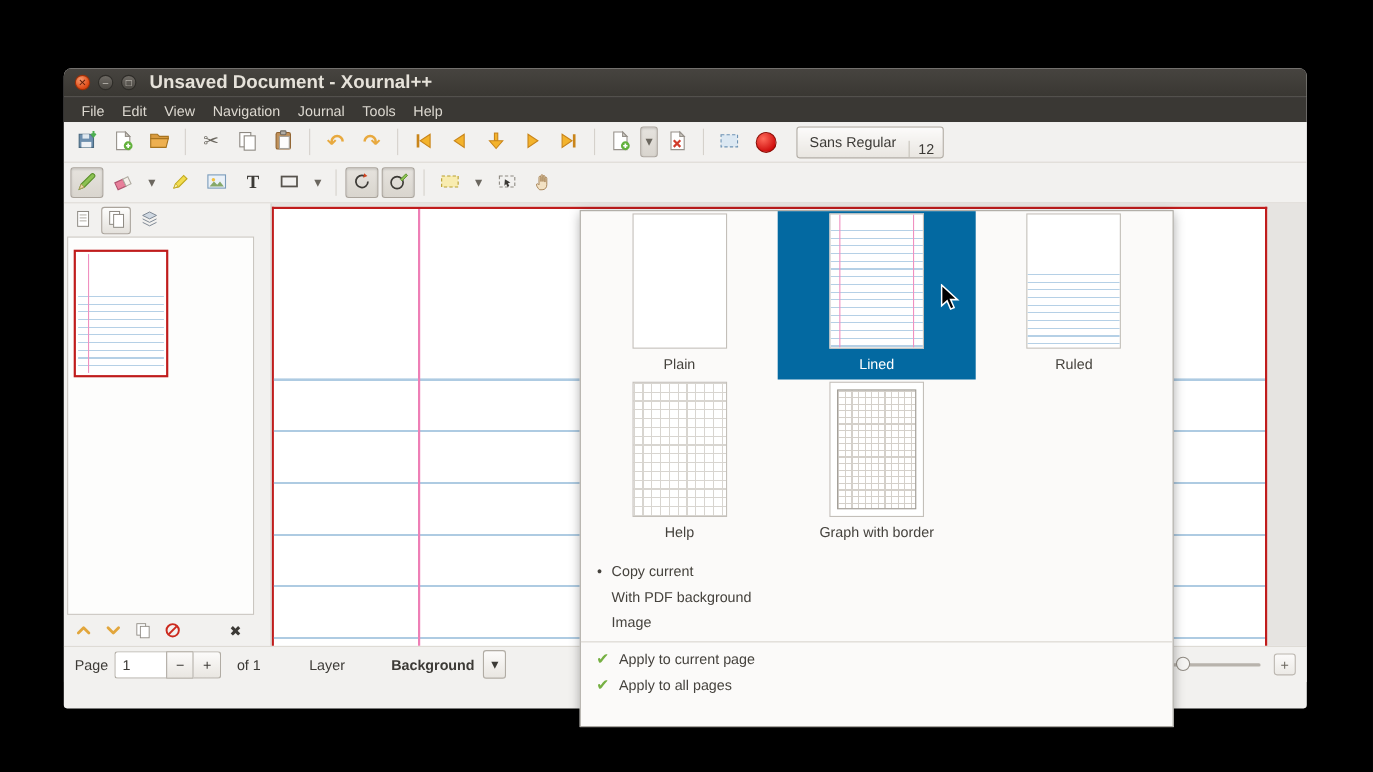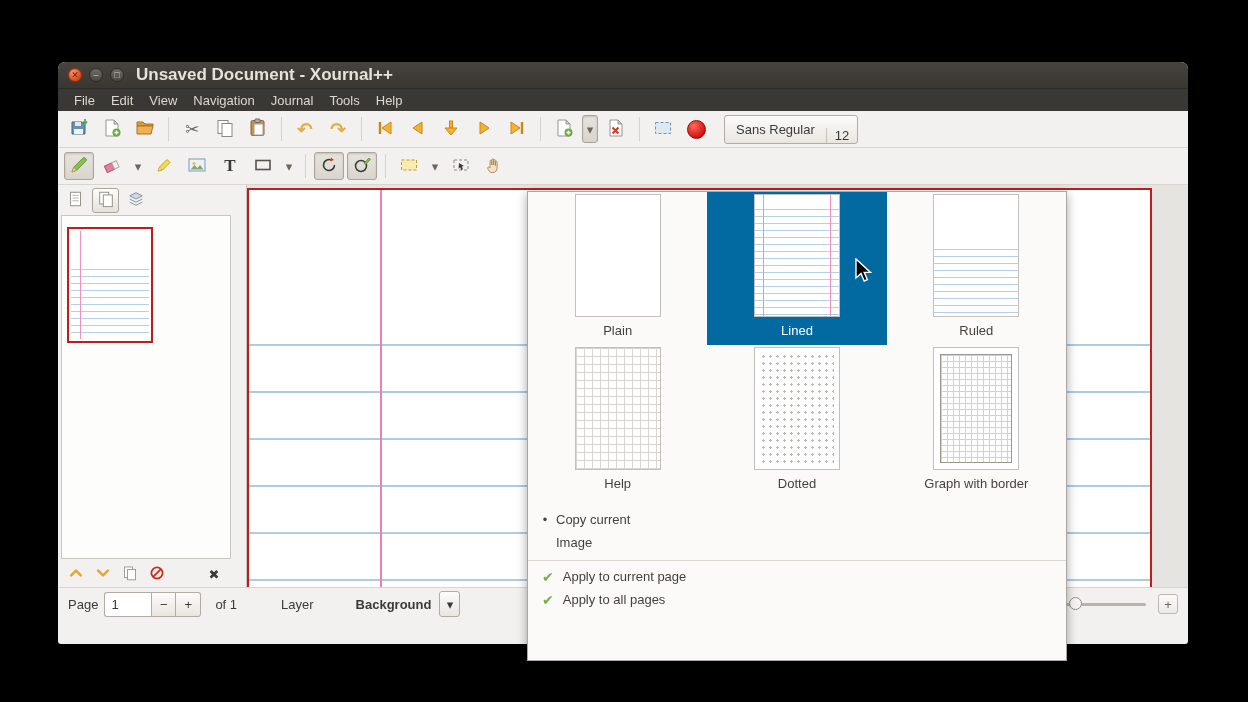--- a/index.html
+++ b/index.html
@@ -442,38 +442,36 @@
           <div class="pv-lines"></div>
         </div>
         <span class="tpl-label">Ruled</span>
       </div>
       <div class="tpl-cell">
         <div class="tpl-preview prev-graph"></div>
         <span class="tpl-label">Help</span>
       </div>
       <div class="tpl-cell">
         <div class="tpl-preview">
-            <div class="pv-dots"></div>
-          </div>
-        <span class="tpl-label">Dotted</span>
-      </div>
-      <div class="tpl-cell">
-        <div class="tpl-preview">
             <div class="pv-grid"></div>
           </div>
         <span class="tpl-label">Graph with border</span>
       </div>
     </div>
     <div class="popup-options">
       <div class="opt-row">
         <span class="opt-marker">•</span>
         <span>Copy current</span>
       </div>
       <div class="opt-row">
         <span class="opt-marker"></span>
+        <span>With PDF background</span>
+      </div>
+      <div class="opt-row">
+        <span class="opt-marker"></span>
         <span>Image</span>
       </div>
     </div>
     <div class="popup-sep"></div>
     <div class="apply-row">
       <span class="check">✔</span>
       <span>Apply to current page</span>
     </div>
     <div class="apply-row">
       <span class="check">✔</span>

